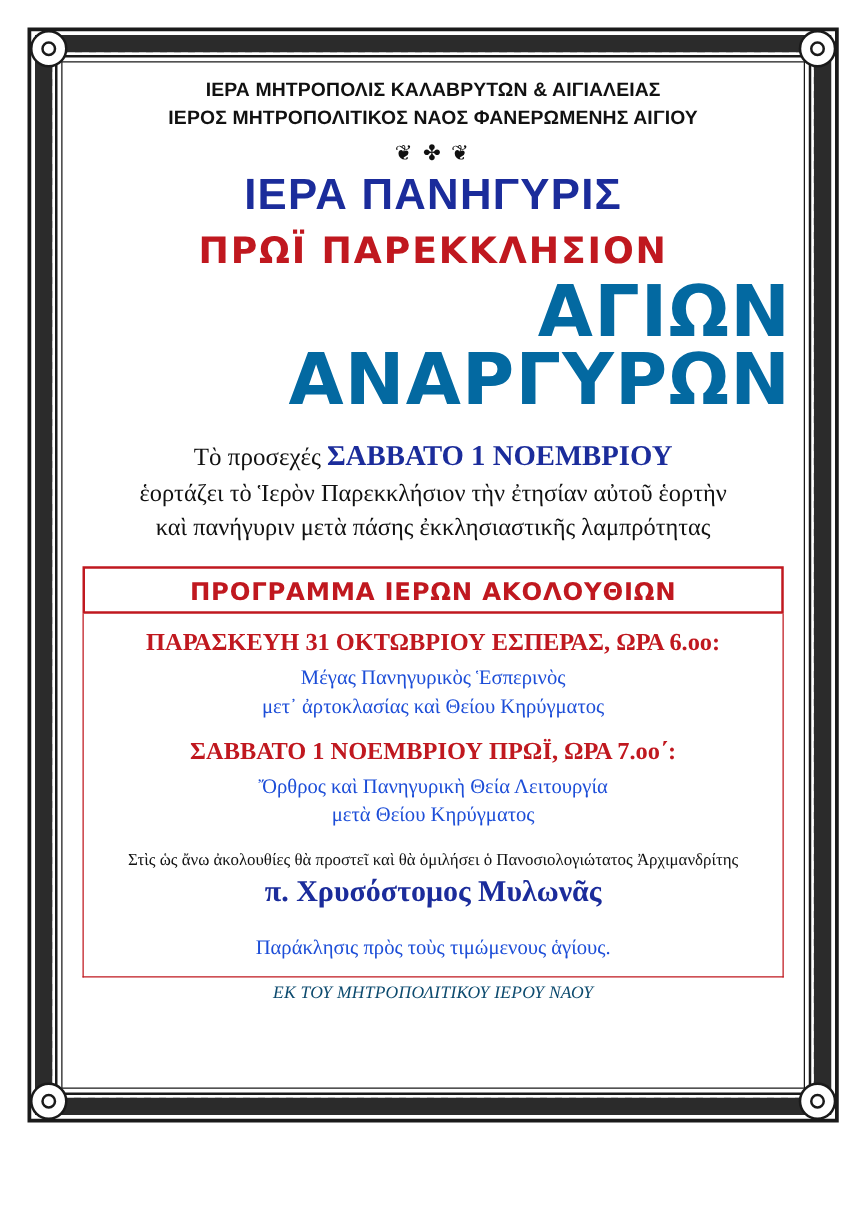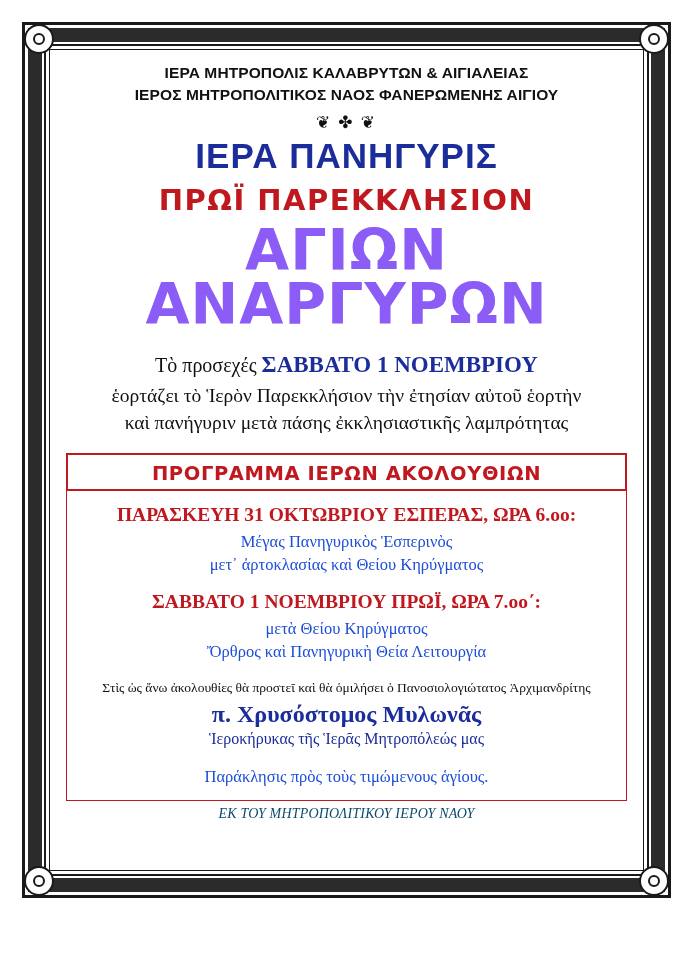--- a/index.html
+++ b/index.html
@@ -136,25 +136,26 @@
     font-weight: bold;
     color: #c0181f;
     font-size: 29px;
     letter-spacing: 1.5px;
     margin-top: 10px;
     line-height: 1.1;
   }
   .title-saints {
     font-family: "DejaVu Sans", sans-serif;
     font-weight: bold;
-    color: #8b5cf6;
+    color: #0369a1;
     font-size: 57px;
     line-height: 0.98;
     letter-spacing: 1px;
     margin-top: 6px;
+    text-align: right;
   }
   .title-saints .l2 { display: block; margin-top: -2px; }
 
   .intro {
     margin-top: 16px;
     color: #111111;
     font-size: 19.5px;
     line-height: 1.42;
   }
   .intro .hl {
@@ -281,30 +282,29 @@
           <div>Μέγας Πανηγυρικὸς Ἑσπερινὸς</div>
           <div>μετ᾽ ἀρτοκλασίας καὶ Θείου Κηρύγματος</div>
         </div>
       </div>
 
       <div class="gap"></div>
 
       <div>
         <div class="sched-head">ΣΑΒΒΑΤΟ 1 ΝΟΕΜΒΡΙΟΥ ΠΡΩΪ, ΩΡΑ 7.οο΄:</div>
         <div class="sched-body">
+          <div>Ὄρθρος καὶ Πανηγυρικὴ Θεία Λειτουργία</div>
           <div>μετὰ Θείου Κηρύγματος</div>
-          <div>Ὄρθρος καὶ Πανηγυρικὴ Θεία Λειτουργία</div>
         </div>
       </div>
 
       <div class="gap"></div>
 
       <div class="note">Στὶς ὡς ἄνω ἀκολουθίες θὰ προστεῖ καὶ θὰ ὁμιλήσει ὁ Πανοσιολογιώτατος Ἀρχιμανδρίτης</div>
       <div class="speaker">π. Χρυσόστομος Μυλωνᾶς</div>
-      <div class="speaker-role">Ἱεροκήρυκας τῆς Ἱερᾶς Μητροπόλεώς μας</div>
 
       <div class="gap"></div>
 
       <div>
         <div class="sched-body">Παράκλησις πρὸς τοὺς τιμώμενους ἁγίους.</div>
       </div>
 
     </div>
 
     <div class="signature">ΕΚ ΤΟΥ ΜΗΤΡΟΠΟΛΙΤΙΚΟΥ ΙΕΡΟΥ ΝΑΟΥ</div>

